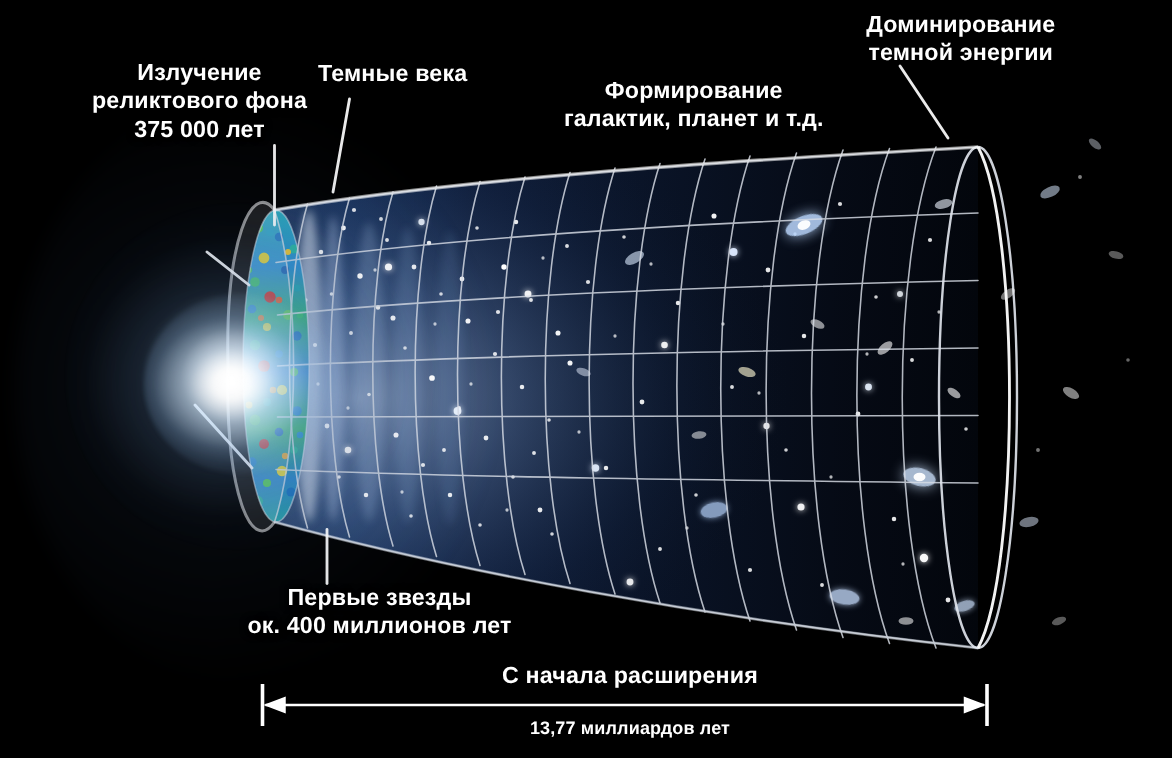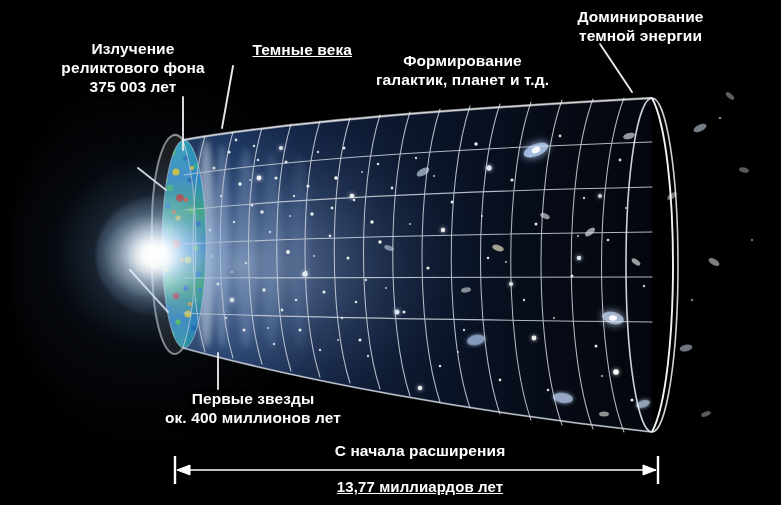--- a/index.html
+++ b/index.html
@@ -24,21 +24,21 @@
     color:#ffffff;
     font-weight:bold;
     font-size:15.5px;
     line-height:1.22;
     letter-spacing:.1px;
     white-space:pre-line;
     text-shadow:0 0 3px #000, 0 0 6px #000, 1px 1px 2px #000;
     z-index:40;
   }
   .lbl.ctr { text-align:center; }
-  .lbl.lf  { text-align:right;text-decoration:underline; }
+  .lbl.lf  { text-align:left; }
 
   
   .glow {
     position:absolute;
     border-radius:50%;
     pointer-events:none;
     z-index:12;
   }
   #glowA {
     left:44px; top:136px; width:230px; height:230px;
@@ -393,32 +393,32 @@
       <line x1="175" y1="456" x2="175" y2="484" stroke-width="2.4"></line>
       <line x1="658" y1="456" x2="658" y2="484" stroke-width="2.4"></line>
       <line x1="177" y1="470" x2="656" y2="470" stroke-width="1.6"></line>
       <polygon points="177,470 190,465 190,475"></polygon>
       <polygon points="656,470 643,465 643,475"></polygon>
     </g>
   </svg>
 
   <div class="lbl ctr" style="left:48px; top:40px; width:170px;">Излучение
 реликтового фона
-375 003 лет</div>
+375 000 лет</div>
 
 
 
   <div class="lbl lf" style="left:212px; top:41px; width:140px;">Темные века</div>
 
   <div class="lbl ctr" style="left:538px; top:8px; width:205px;">Доминирование
 темной энергии</div>
 
   <div class="lbl ctr" style="left:355px; top:52px; width:215px;">Формирование
 галактик, планет и т.д.</div>
 
   <div class="lbl ctr" style="left:128px; top:390px; width:250px;">Первые звезды
 ок. 400 миллионов лет</div>
 
   <div class="lbl ctr" style="left:290px; top:442px; width:260px;">С начала расширения</div>
 
-  <div class="lbl ctr" style="left:280px; top:478px; width:280px; font-size:15px;text-decoration:underline;">13,77 миллиардов лет</div>
+  <div class="lbl ctr" style="left:280px; top:478px; width:280px; font-size:12px;">13,77 миллиардов лет</div>
 
 </div>
 
 </body></html>

